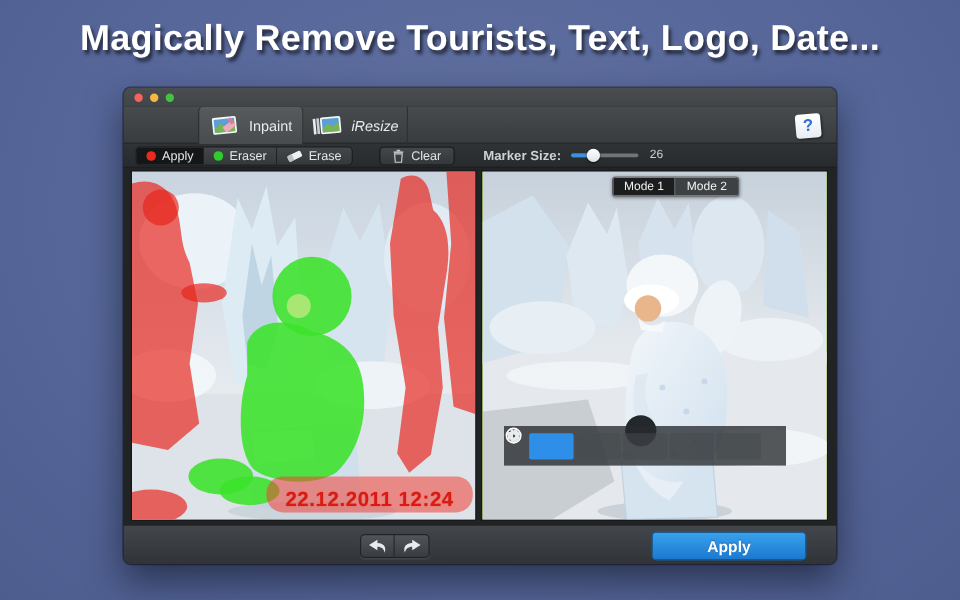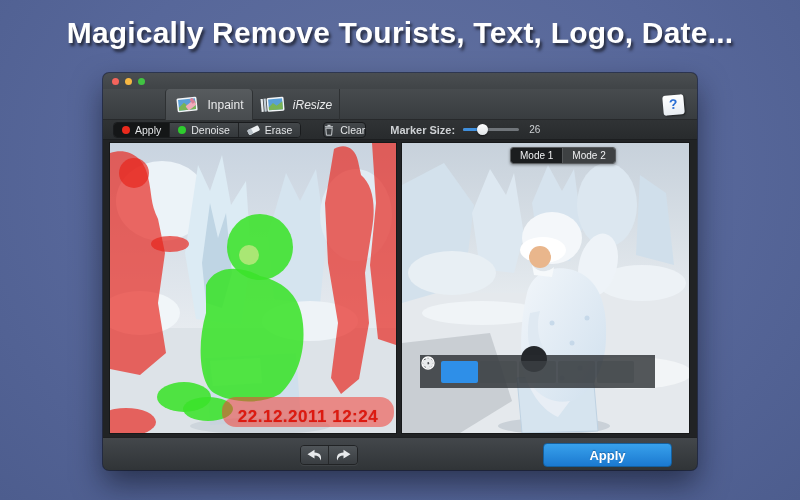--- a/index.html
+++ b/index.html
@@ -70,21 +70,21 @@
   .seg {
     display:flex; align-items:center; gap:5px; padding:0 8px;
     border-right:1px solid #202224; background:linear-gradient(#43474a,#34383b);
   }
   .seg:last-child { border-right:none; }
   .seg.selected { background:#141617; }
   .dot { width:8px; height:8px; border-radius:50%; }
   .dot-red { background:#ea2a1d; } .dot-green { background:#2ecc2e; }
   .clearbtn {
     display:flex; align-items:center; gap:6px; margin-left:22px; height:16px;
-    padding:0 0; border:1px solid #191b1d; border-radius:4px;
+    padding:0 10px; border:1px solid #191b1d; border-radius:4px;
     background:linear-gradient(#43474a,#34383b);
   }
   .msize-label { margin-left:24px; font-size:11px; color:#ced1d4; font-weight:bold; }
   .slider { position:relative; width:56px; height:11px; margin-left:8px; }
   .slider .track { position:absolute; top:4px; left:0; width:100%; height:3px; border-radius:2px; background:#70757a; }
   .slider .fill  { position:absolute; top:4px; left:0; width:33%; height:3px; border-radius:2px; background:#3f8fdd; }
   .slider .knob  { position:absolute; top:0; left:calc(33% - 5px); width:11px; height:11px; border-radius:50%;
                    background:linear-gradient(#ffffff,#dfe3e6); box-shadow:0 1px 2px rgba(0,0,0,.6); }
   .msize-val { margin-left:10px; font-size:10px; color:#ced1d4; }
   
@@ -190,21 +190,21 @@
   </div>
 
   <div class="markbar">
     <div class="seg-group">
       <div class="seg selected">
         <span class="dot dot-red"></span>
         <span>Apply</span>
       </div>
       <div class="seg">
         <span class="dot dot-green"></span>
-        <span>Denoise</span>
+        <span>Eraser</span>
       </div>
       <div class="seg">
         <svg width="13" height="11" viewBox="0 0 13 11">
           <rect x="0.5" y="3.5" width="12" height="5.5" rx="1.5" fill="#eef1f3" transform="rotate(-26 6.5 6)"></rect>
           <rect x="0.5" y="3.5" width="4.5" height="5.5" rx="1.5" fill="#b9c2c9" transform="rotate(-26 6.5 6)"></rect>
         </svg>
         <span>Erase</span>
       </div>
     </div>
     <div class="clearbtn">

